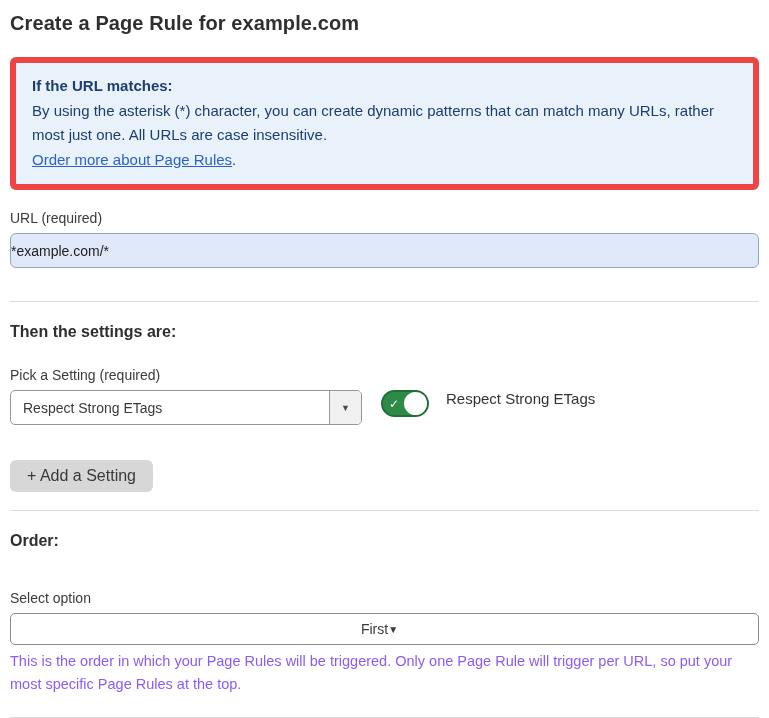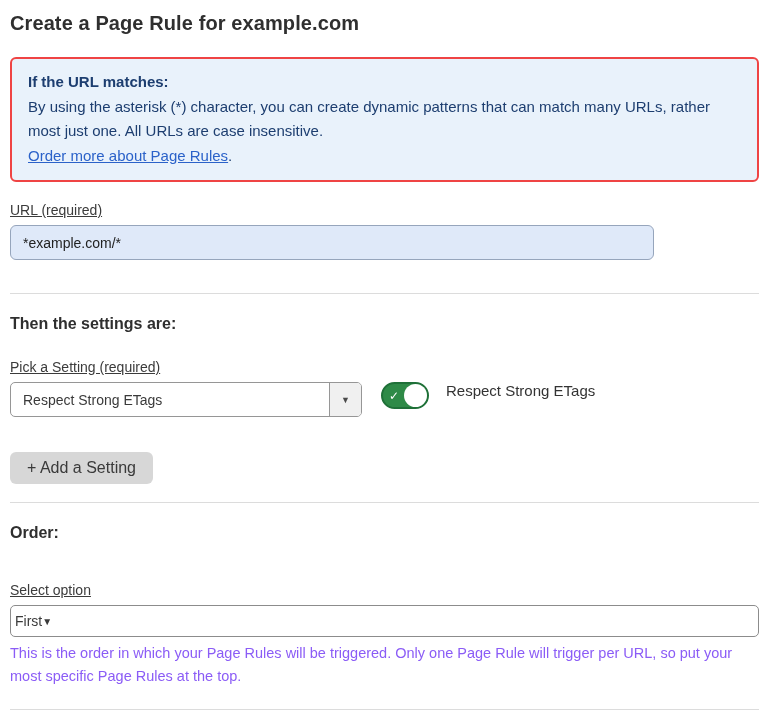--- a/index.html
+++ b/index.html
@@ -15,50 +15,49 @@
   .page-title {
     font-size: 20px;
     font-weight: bold;
     color: #2f2f2f;
     letter-spacing: 0.1px;
   }
 
   .info-box {
     margin-top: 22px;
     background: #e9f2fb;
-    border: 2px solid #ef4444;
+    border: 6px solid #ef4444;
     border-radius: 6px;
     padding: 11px 16px 12px 16px;
     color: #1d3e70;
     font-size: 15px;
     line-height: 24.5px;
   }
   .info-box .info-heading { font-weight: bold; }
   .info-box .info-link {
     color: #2b62c9;
     text-decoration: underline;
     cursor: pointer;
   }
 
   .field-label {
     margin-top: 20px;
     font-size: 14px;
     color: #3b3b3b;
-    text-decoration: underline;
   }
 
   .url-input {
     display: block;
     margin-top: 7px;
-    width: 644px;
+    width: 749px;
     height: 35px;
     background: #dfe9f9;
     border: 1px solid #96a5bc;
     border-radius: 6px;
-    padding: 0 12px;
+    padding: 0 0;
     font-family: "Liberation Sans", "DejaVu Sans", sans-serif;
     font-size: 14px;
     color: #222222;
     outline: none;
   }
 
   .divider {
     border: none;
     border-top: 1px solid #dcdcdc;
     height: 0;
@@ -172,21 +171,21 @@
   .order-select-label { margin-top: 40px; }
   .order-select {
     margin-top: 7px;
     width: 749px;
     height: 32px;
     background: #ffffff;
     border: 1px solid #8c8c8c;
     border-radius: 5px;
     display: flex;
     align-items: center;
-    justify-content: flex-start;
+    justify-content: center;
     padding: 0 14px 0 4px;
     font-size: 14px;
     color: #3a3a3a;
     cursor: pointer;
   }
   .order-select .sel-arrow {
     font-size: 10px;
     color: #3a3a3a;
   }
   .order-help {

